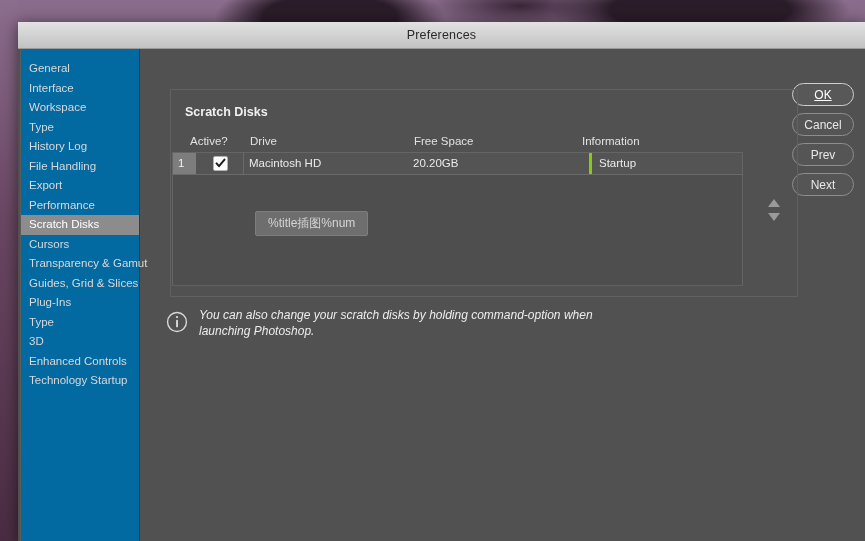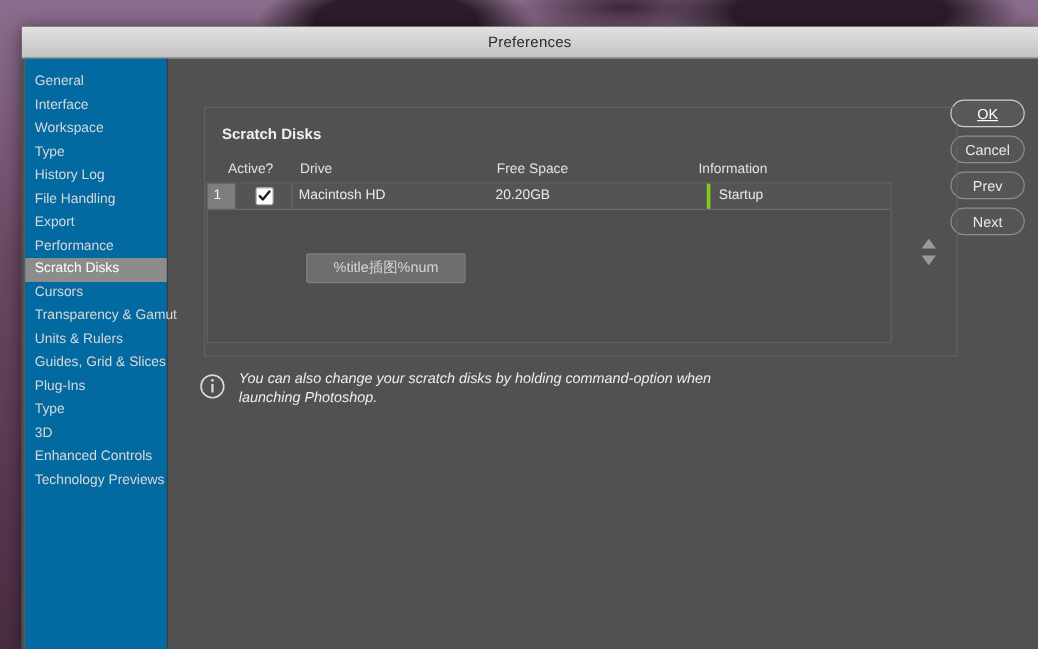--- a/index.html
+++ b/index.html
@@ -206,21 +206,21 @@
   .checkbox svg { position: absolute; left: 1px; top: 1px; }
   #cell-drive { left: 76px; }
   #cell-free  { left: 240px; }
   #cell-info  { left: 416px; border-left: 3px solid #84cc16; padding-left: 7px; }
 
   
   #token {
     position: absolute;
     left: 237px;
     top: 162px;
-    padding: 3px 22px;
+    padding: 3px 12px;
     background: #6e6e6e;
     border: 1px solid #7e7e7e;
     color: #d6d6d6;
     font-size: 12px;
     border-radius: 2px;
   }
 
   
   #arrows {
     position: absolute;
@@ -287,27 +287,26 @@
         <div class="side-item">Interface</div>
         <div class="side-item">Workspace</div>
         <div class="side-item">Type</div>
         <div class="side-item">History Log</div>
         <div class="side-item">File Handling</div>
         <div class="side-item">Export</div>
         <div class="side-item">Performance</div>
         <div class="side-item selected">Scratch Disks</div>
         <div class="side-item">Cursors</div>
         <div class="side-item">Transparency &amp; Gamut</div>
-        <div class="side-item">Units &amp; Rulers</div>
         <div class="side-item">Guides, Grid &amp; Slices</div>
         <div class="side-item">Plug-Ins</div>
         <div class="side-item">Type</div>
         <div class="side-item">3D</div>
         <div class="side-item">Enhanced Controls</div>
-        <div class="side-item">Technology Previews</div>
+        <div class="side-item">Technology Startup</div>
       </div>
 
     <div id="btncol">
       <button class="dlg-btn primary">OK</button>
       <button class="dlg-btn">Cancel</button>
       <button class="dlg-btn">Prev</button>
       <button class="dlg-btn">Next</button>
     </div>
 
     <div id="groupbox"></div>

